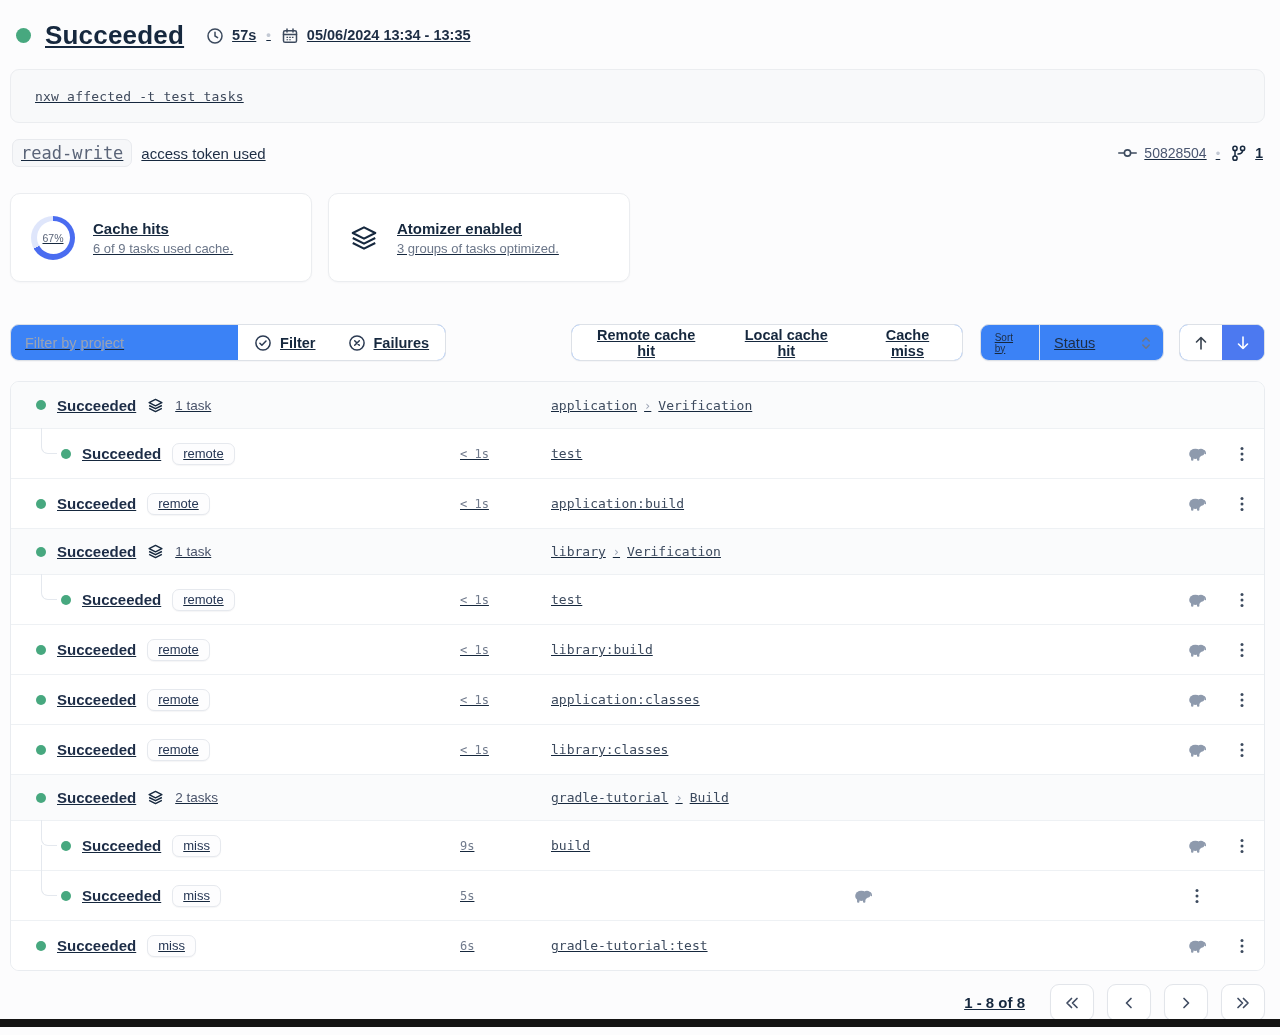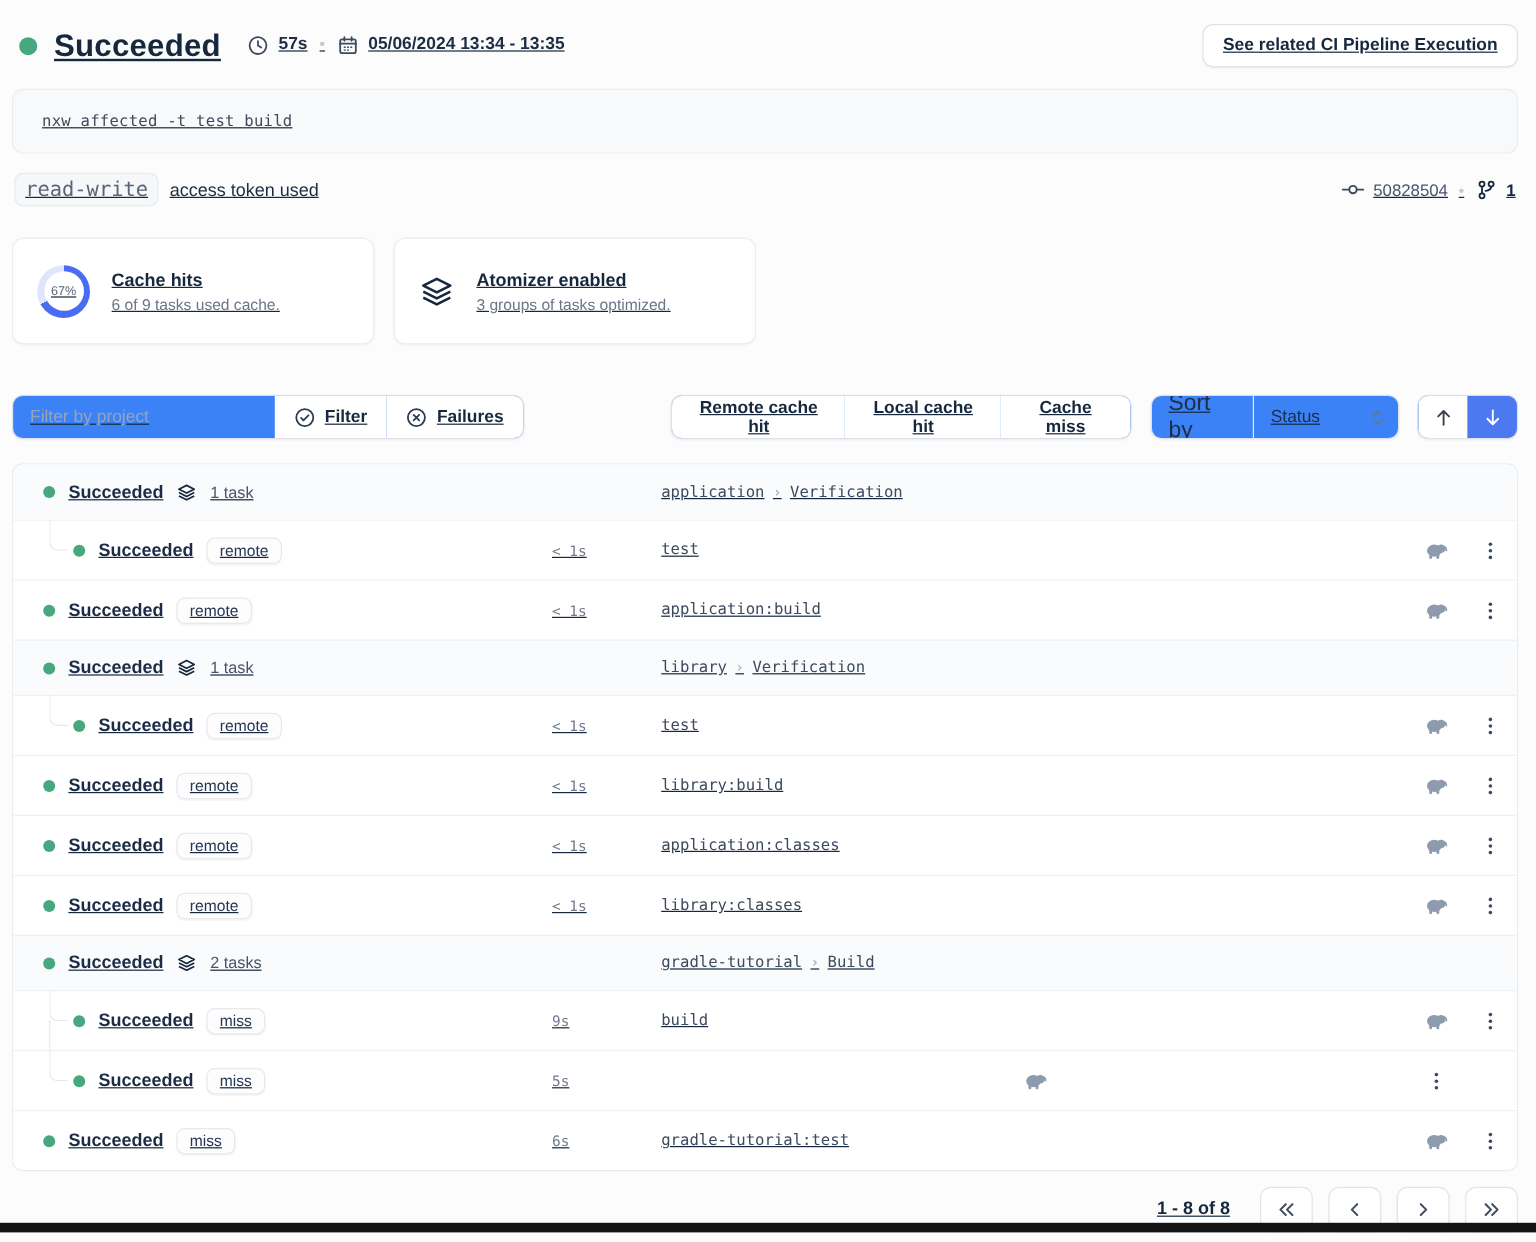--- a/index.html
+++ b/index.html
@@ -40,21 +40,21 @@
   
   .filterbar { display:flex; align-items:center; margin-bottom:20px; }
   .seg { display:flex; align-items:stretch; background:#3b82f6; border:1px solid #dde1e7; border-radius:9px; overflow:hidden; height:37px; box-shadow:0 1px 1px rgba(20,30,50,.03); }
   .seg > * + * { border-left:1px solid #e3e6eb; }
   .filter-input { border:none; outline:none; width:240px; padding:0 14px; font-size:14.5px; font-family:"Liberation Sans", sans-serif; color:#1d2d44; background:transparent; }
   .filter-input::placeholder { color:#9aa3b4; }
   .seg-btn { display:flex; align-items:center; gap:8px; padding:0 16px; font-size:14.5px; font-weight:600; color:#16283e; background:#fff; border:none; cursor:pointer; font-family:"Liberation Sans", sans-serif; }
   .gap1 { width:129px; }
   .gap2 { width:17px; }
   .gap3 { width:16px; }
-  .sort-label { display:flex; align-items:center; padding:0 14px; font-size:19px; color:#1d2d44; }
+  .sort-label { display:flex; align-items:center; padding:0 14px; font-size:10px; color:#1d2d44; }
   .sort-select { display:flex; align-items:center; justify-content:space-between; width:128px; padding:0 10px 0 14px; font-size:14.5px; color:#1d2d44; cursor:pointer; }
   .dir-btn { width:43px; display:flex; align-items:center; justify-content:center; background:#fff; border:none; cursor:pointer; }
   .dir-btn.active { background:#4c79f0; }
 
   
   .tasklist { background:#fff; border:1px solid #e9ecf0; border-radius:9px; overflow:hidden; }
   .row { display:grid; grid-template-columns:433px 107px 1fr 46px 44px; align-items:center; position:relative; border-top:1px solid #eef1f4; background:#fff; }
   .row:first-child { border-top:none; }
   .row.group { height:46px; background:#fafbfc; }
   .row.task { height:50px; }
@@ -100,25 +100,24 @@
       <span style="display:flex">
         <svg width="18" height="18" viewBox="0 0 18 18" fill="none" stroke="#3c4a5e" stroke-width="1.5">
             <rect x="2.5" y="3.8" width="13" height="11.5" rx="1.6"></rect>
             <path d="M2.5 7.4h13M6 2v3M12 2v3" stroke-linecap="round"></path>
             <path d="M5.5 10.4h1.6M8.2 10.4h1.6M10.9 10.4h1.6M5.5 12.8h1.6M8.2 12.8h1.6" stroke-width="1.1"></path>
           </svg>
       </span>
       <span>05/06/2024 13:34 - 13:35</span>
     </span>
     <span class="hdr-spacer"></span>
-    <button class="cta-btn">See related CI Pipeline Execution</button>
   </div>
 
   <div class="cmd-box">
-    <span class="cmd-text mono">nxw affected -t test build</span>
+    <span class="cmd-text mono">nxw affected -t test tasks</span>
   </div>
 
   <div class="token-row">
     <span class="token-badge">read-write</span>
     <span class="token-label">access token used</span>
     <span class="token-right">
       <span style="display:flex">
         <svg width="19" height="16" viewBox="0 0 19 16" fill="none" stroke="#3c4a5e" stroke-width="1.6">
             <circle cx="9.5" cy="8" r="3.1"></circle>
             <path d="M0.8 8h5.4M12.8 8h5.4" stroke-linecap="round"></path>

